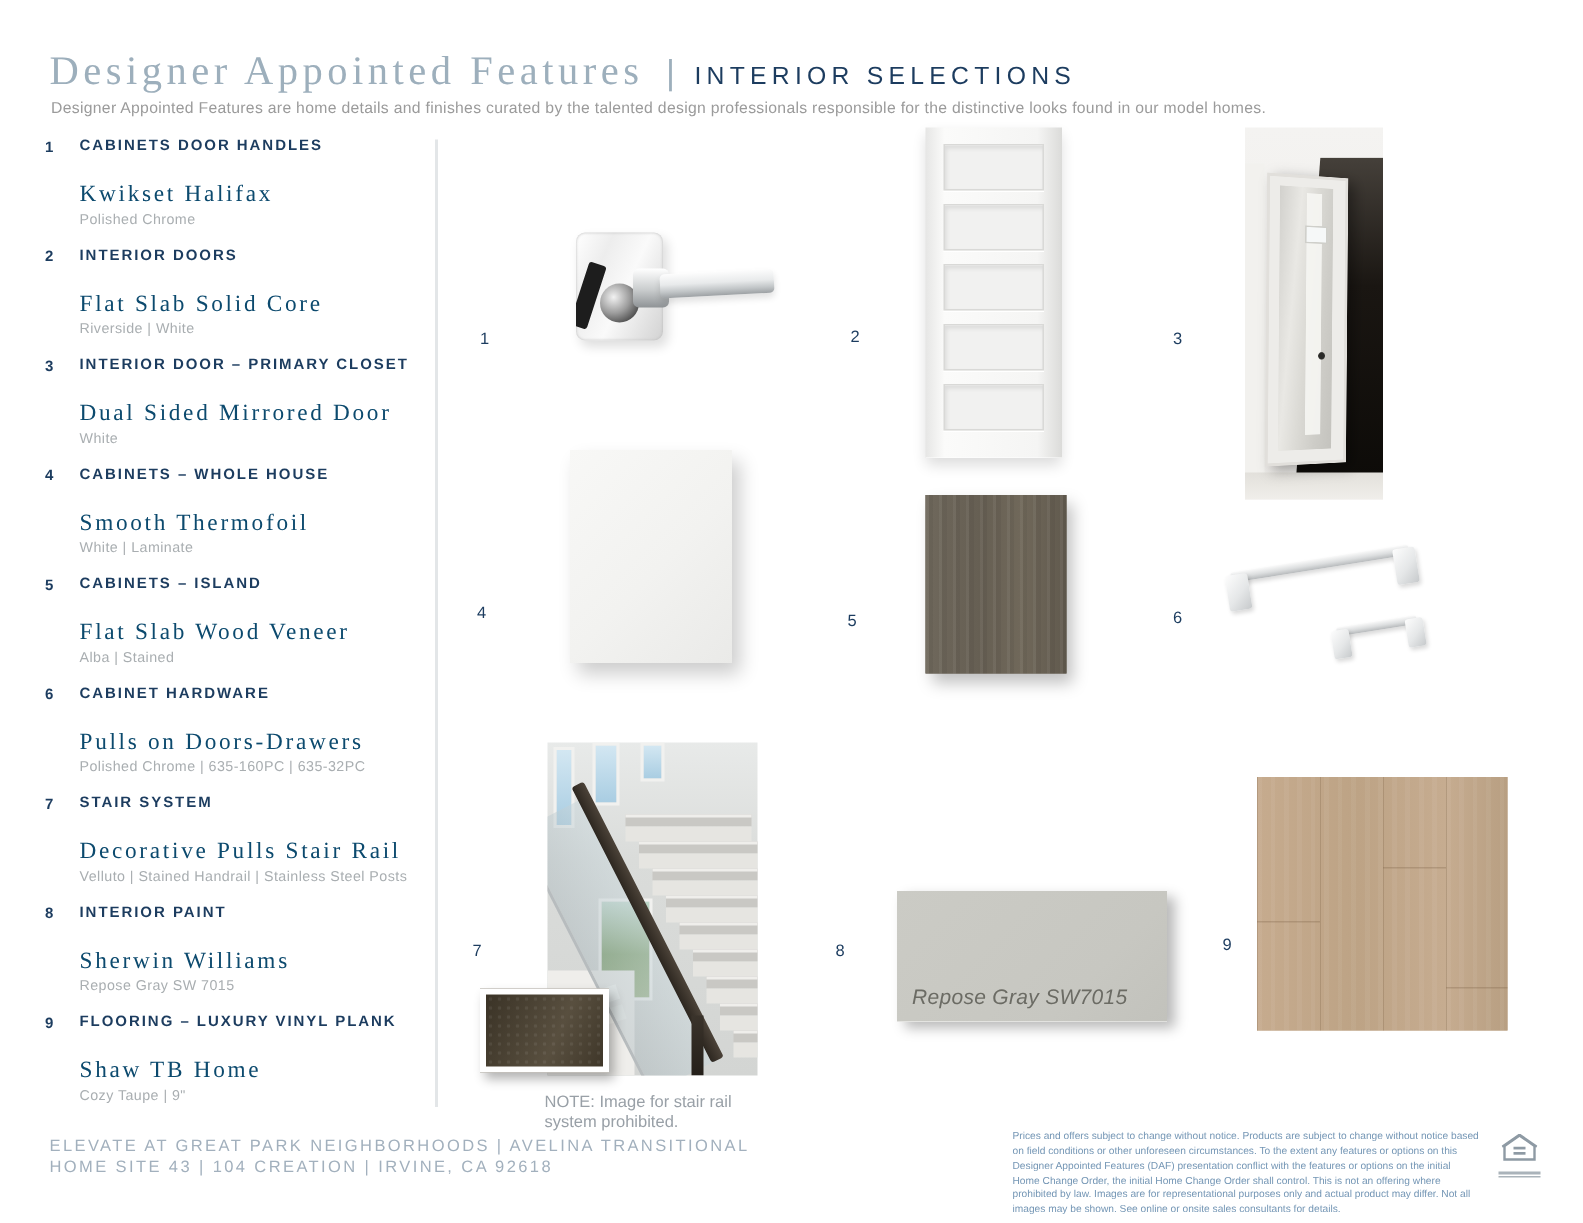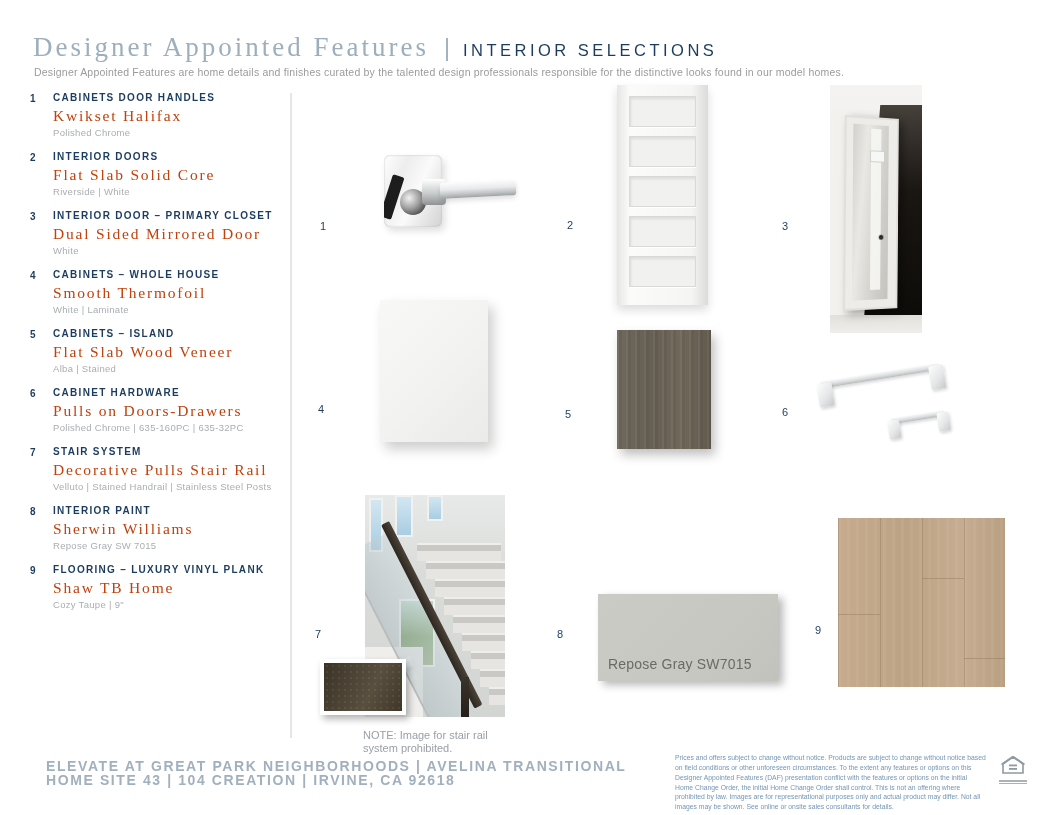--- a/index.html
+++ b/index.html
@@ -14,22 +14,22 @@
   .title-pipe { font-size:23px; color:#9dafbc; margin:0 13px 0 15px; font-weight:300; }
   .sub-title  { font-size:16.5px; color:#1c3c5f; letter-spacing:3.5px; font-weight:500; }
   .description { position:absolute; left:34px; top:66px; font-size:10.5px; color:#9b9b9b;
                  letter-spacing:0.2px; }
 
   
   .selections { position:absolute; left:30px; top:92px; width:262px; }
   .sel { position:relative; padding-left:23px; margin-bottom:12px; }
   .sel-num { position:absolute; left:0; top:1px; font-size:10px; font-weight:bold; color:#1c3c5f; }
   .sel-cat { font-size:10px; font-weight:bold; color:#1c3c5f; letter-spacing:1.3px; line-height:12px; }
-  .sel-name { font-family:"Liberation Serif", serif; font-size:15.5px; color:#c2410c;
-              letter-spacing:1.8px; line-height:18px; margin-top:3px; }
+  .sel-name { font-family:"Liberation Serif", serif; font-size:15.5px; color:#0c4a6e;
+              letter-spacing:1.8px; line-height:18px; margin-top:17px; }
   .sel-detail { font-size:9.5px; color:#a9aeb1; letter-spacing:0.3px; line-height:12px; margin-top:2px; }
   .v-divider { position:absolute; left:290px; top:93px; width:2px; height:645px; background:#e3e6e8; }
 
   
   .fig-num { position:absolute; font-size:11px; color:#1c3c5f; }
 
   
   .img-handle { position:absolute; left:366px; top:143px; width:160px; height:104px; }
   .rosette { position:absolute; left:18px; top:12px; width:58px; height:72px; border-radius:6px;
              background:linear-gradient(115deg,#ffffff 0%,#ededed 28%,#fafafa 55%,#d2d2d2 100%);
@@ -138,35 +138,35 @@
                background-size:6px 6px, 100% 100%; }
 
   .stair-note { position:absolute; left:363px; top:729px; font-size:11px; line-height:13px;
                 color:#99a0a7; }
 
   
   .img-paint { position:absolute; left:598px; top:594px; width:180px; height:87px;
                background:linear-gradient(135deg,#cbcbc5 0%,#c7c7c1 70%,#c2c2bc 100%);
                box-shadow:5px 4px 8px rgba(0,0,0,0.28); }
   .paint-label { position:absolute; left:10px; bottom:9px; font-size:14px; color:#6b6b64;
-                 letter-spacing:0.2px; }
+                 letter-spacing:0.2px;font-style:italic; }
 
   
   .img-floor { position:absolute; left:838px; top:518px; width:167px; height:169px;
                background-color:#c2a88c;
                background-image:
                  repeating-linear-gradient(90deg, rgba(122,96,68,0.28) 0 1px, transparent 1px 42px),
                  repeating-linear-gradient(90deg, rgba(255,255,255,0.05) 0 3px, transparent 3px 9px),
                  linear-gradient(90deg,#c6ab8e 0%,#bda385 40%,#c6ac90 75%,#b89f82 100%); }
   .floor-joint { position:absolute; height:1px; background:rgba(122,96,68,0.3); }
   .fj1 { left:0; top:96px; width:42px; } .fj2 { left:84px; top:60px; width:42px; }
   .fj3 { left:126px; top:140px; width:41px; }
 
   
-  .footer-line { position:absolute; left:46px; font-size:14px; font-weight:bold;
+  .footer-line { position:absolute; left:33px; font-size:11px; font-weight:normal;
                  letter-spacing:1.6px; color:#a2b0bd; }
   .fl1 { top:758px; } .fl2 { top:772px; }
   .disclaimer { position:absolute; left:675px; top:753px; width:312px; font-size:6.8px;
                 line-height:1.45; color:#7496b5; }
   .eho { position:absolute; left:999px; top:756px; width:28px; text-align:center; }
   .eho-lines { margin-top:1px; }
   .eho-lines div { height:1.5px; background:#aab3ba; margin-top:1px; }
 </style>
 </head>
 <body>

